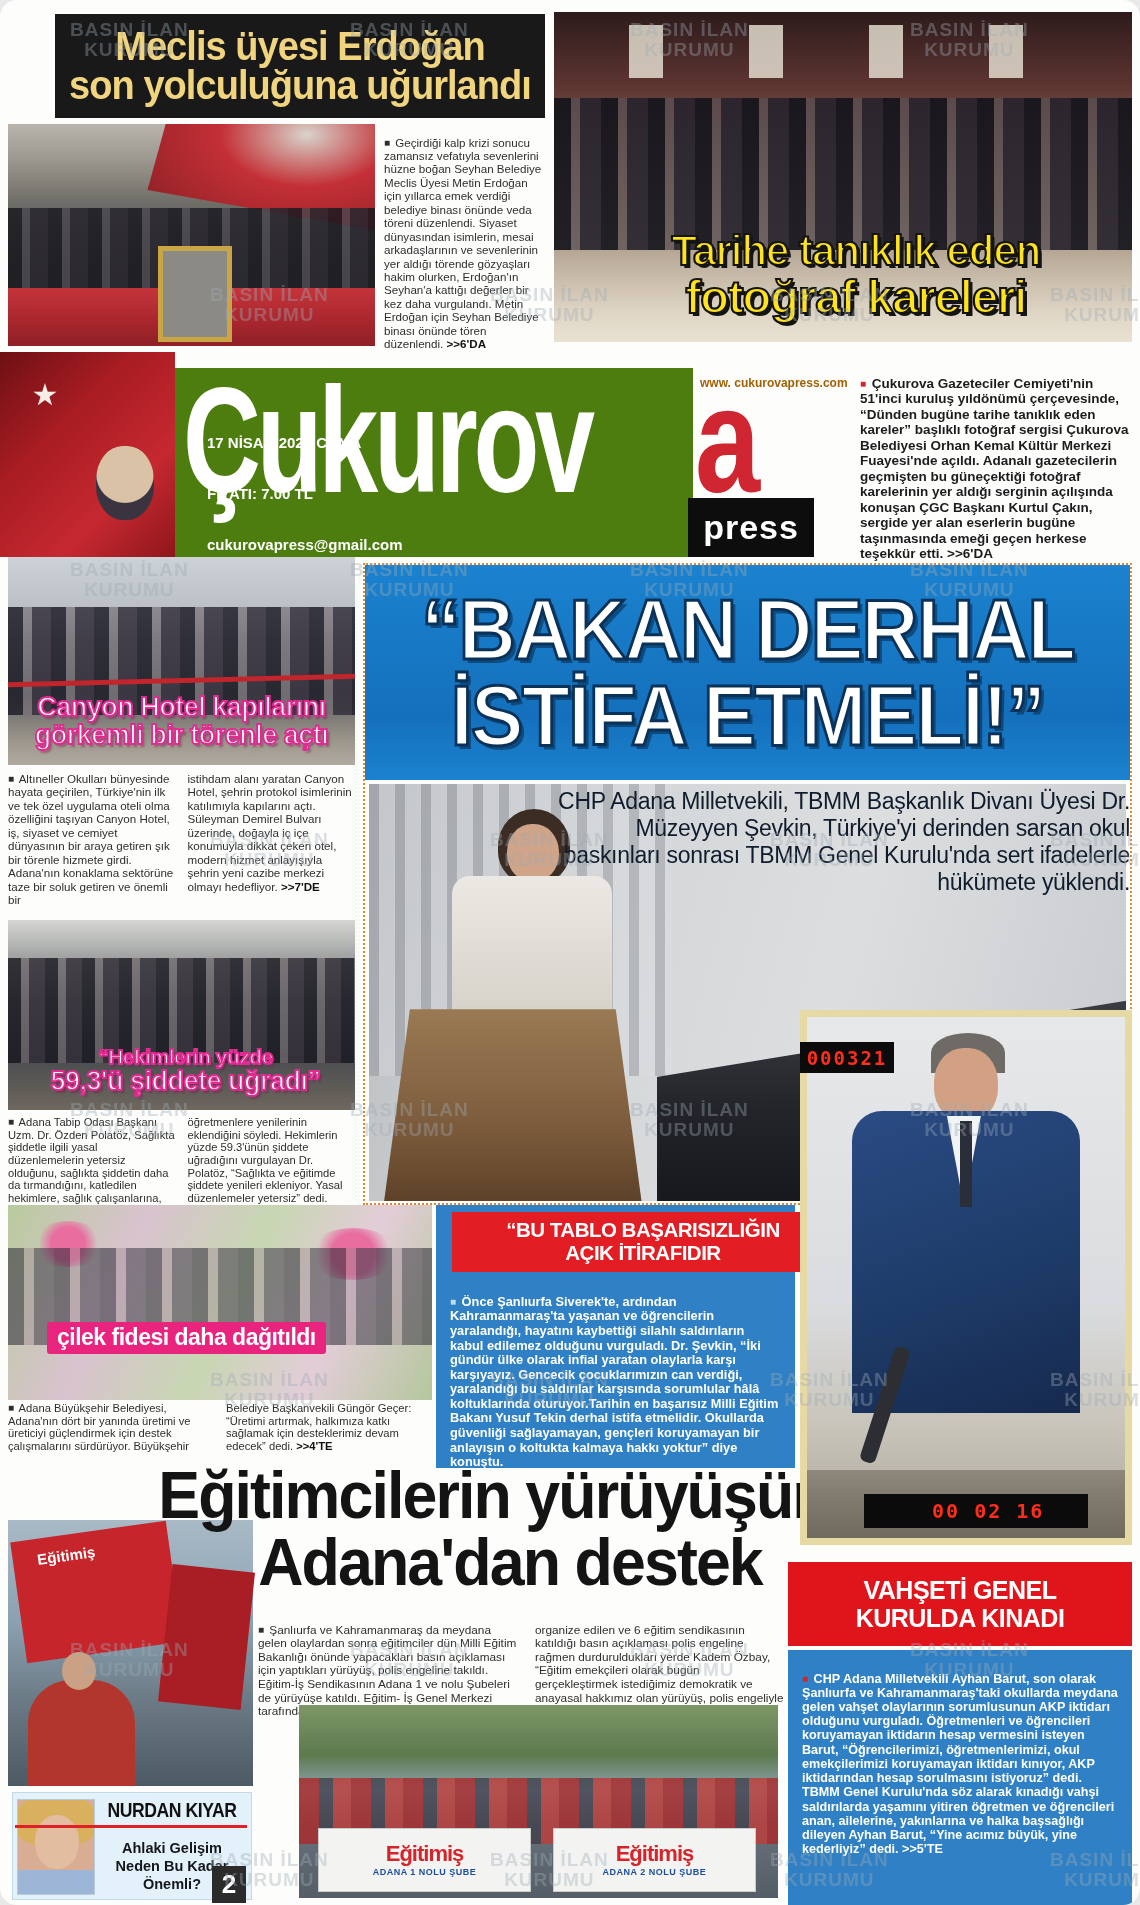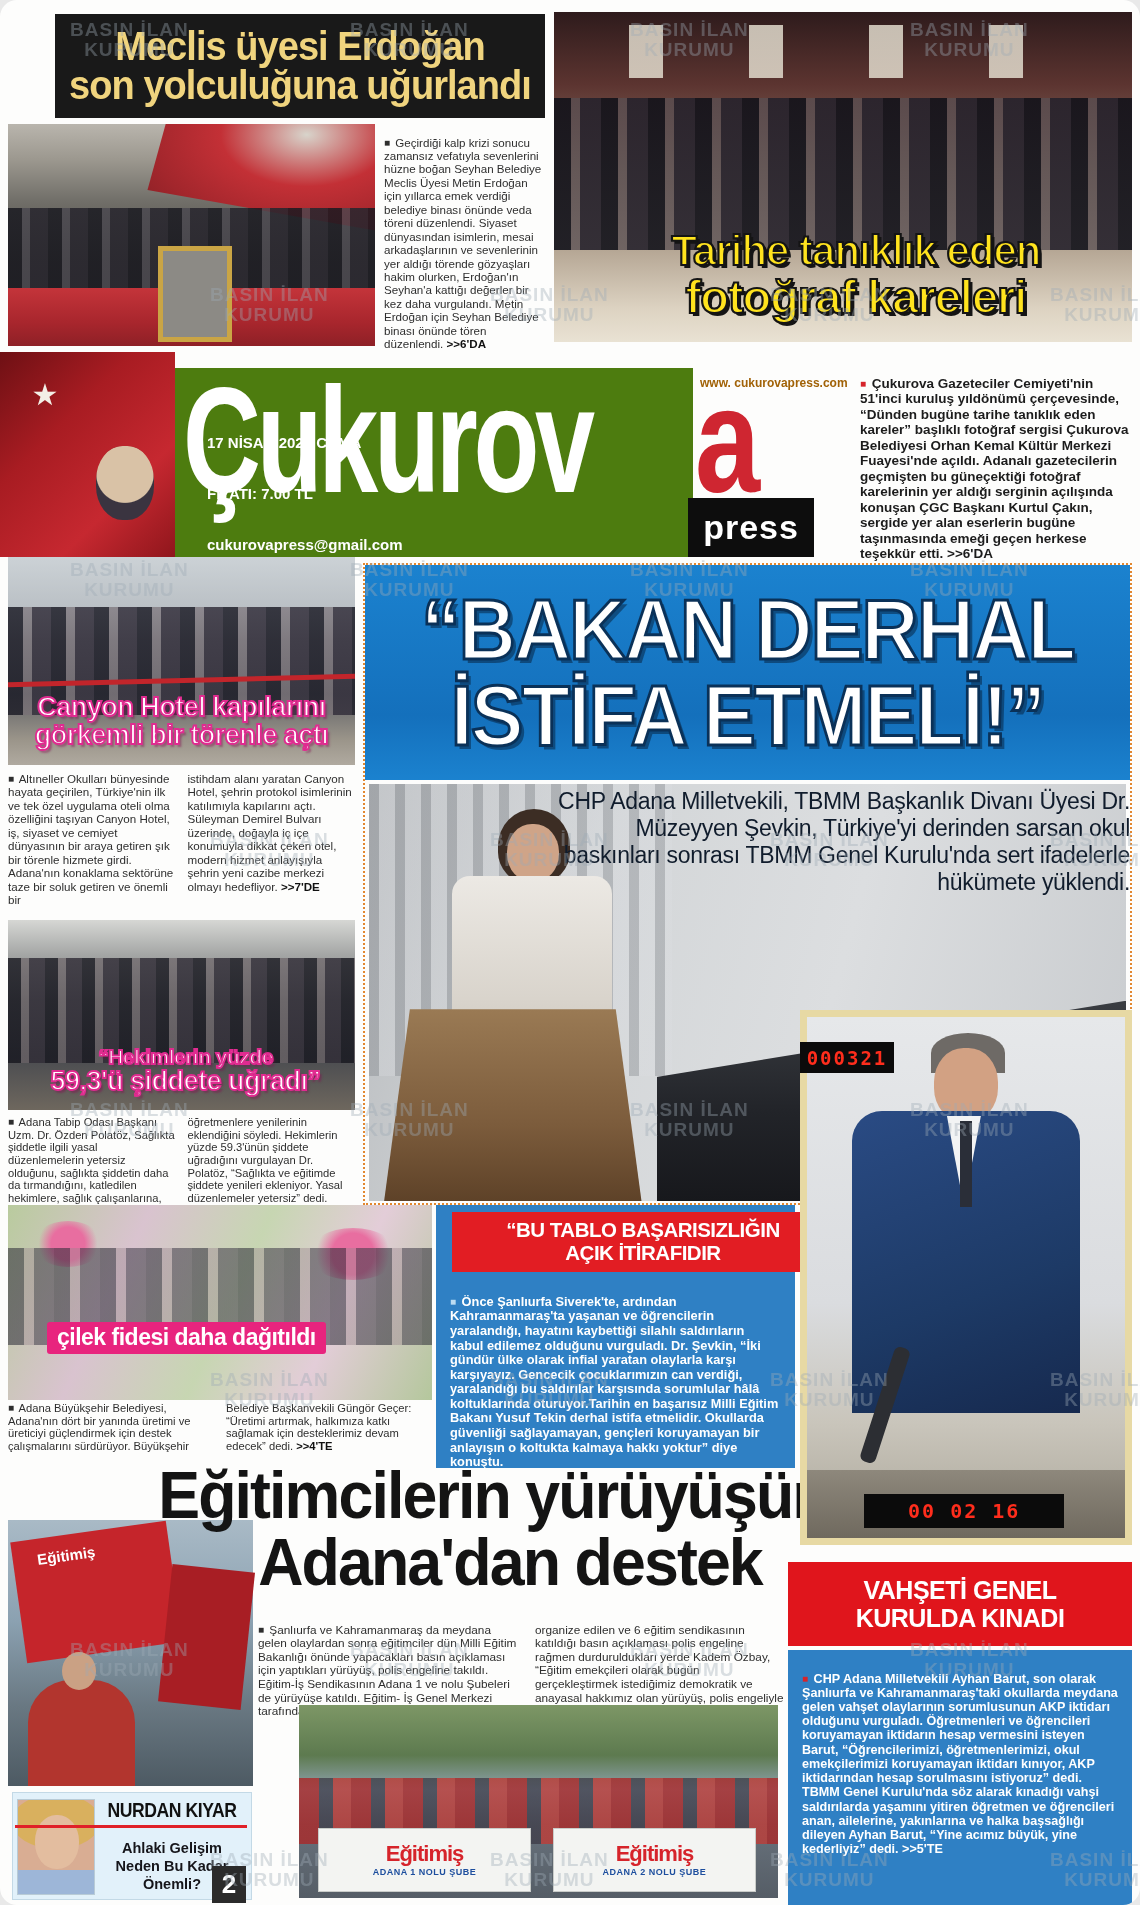--- a/index.html
+++ b/index.html
@@ -115,21 +115,21 @@
      background:linear-gradient(180deg,#e6e8ea 0%,#dadcdf 55%,#c9c5bb 78%,#aaa598 100%);}
   .bar-hair{position:absolute;left:39%;top:3%;width:74px;height:40px;border-radius:50% 50% 0 0;background:#6e6a66;}
   .bar-face{position:absolute;left:40%;top:6%;width:64px;height:74px;border-radius:46%;background:#d2a183;}
   .bar-suit{position:absolute;left:14%;top:18%;width:72%;height:58%;border-radius:30px 30px 0 0;
      background:linear-gradient(160deg,#2a4b84,#1d3althy 60%,#16294e);
      background:linear-gradient(160deg,#2a4b84,#1d3a66 60%,#16294e);}
   .bar-shirt{position:absolute;left:44%;top:19%;width:34px;height:90px;background:#f2f3f4;clip-path:polygon(0 0,100% 0,50% 100%);}
   .bar-tie{position:absolute;left:48%;top:20%;width:12px;height:86px;background:#2a2e38;}
   .bar-mic{position:absolute;left:22%;bottom:14%;width:16px;height:120px;background:#2c2e33;transform:rotate(18deg);border-radius:6px;}
   .bar-desk{position:absolute;left:0;bottom:0;width:100%;height:13%;background:linear-gradient(180deg,#8e887c,#6f695e);}
-  .clock2{position:absolute;left:18%;bottom:2%;width:200px;height:34px;font-size:20px;}
+  .clock2{position:absolute;left:18%;bottom:2%;width:200px;height:34px;font-size:20px;padding-left:24px;}
   .vahset{left:788px;top:1562px;width:344px;height:84px;background:#e0151c;z-index:2;
      display:flex;flex-direction:column;justify-content:center;text-align:center;color:#fff;font-weight:bold;
      font-size:25px;line-height:1.12;letter-spacing:-.5px;}
   .barut-blue{left:788px;top:1650px;width:344px;height:255px;background:#2f80c4;z-index:2;}
   .barut-body{position:absolute;left:14px;top:9px;width:318px;color:#fff;font-weight:bold;font-size:12.6px;line-height:1.13;}
   
   .cilek{left:8px;top:1205px;width:424px;height:195px;z-index:1;
      background:linear-gradient(115deg,#b9cb9e 0%,#d9c3cf 28%,#c7d6b2 52%,#e3cdd8 74%,#b4c79c 100%);}
   .cilek-crowd{position:absolute;left:0;top:22%;width:100%;height:50%;
      background:repeating-linear-gradient(90deg,rgba(40,40,52,.55) 0 16px,rgba(150,130,140,.4) 16px 26px,rgba(60,56,70,.55) 26px 46px);}

